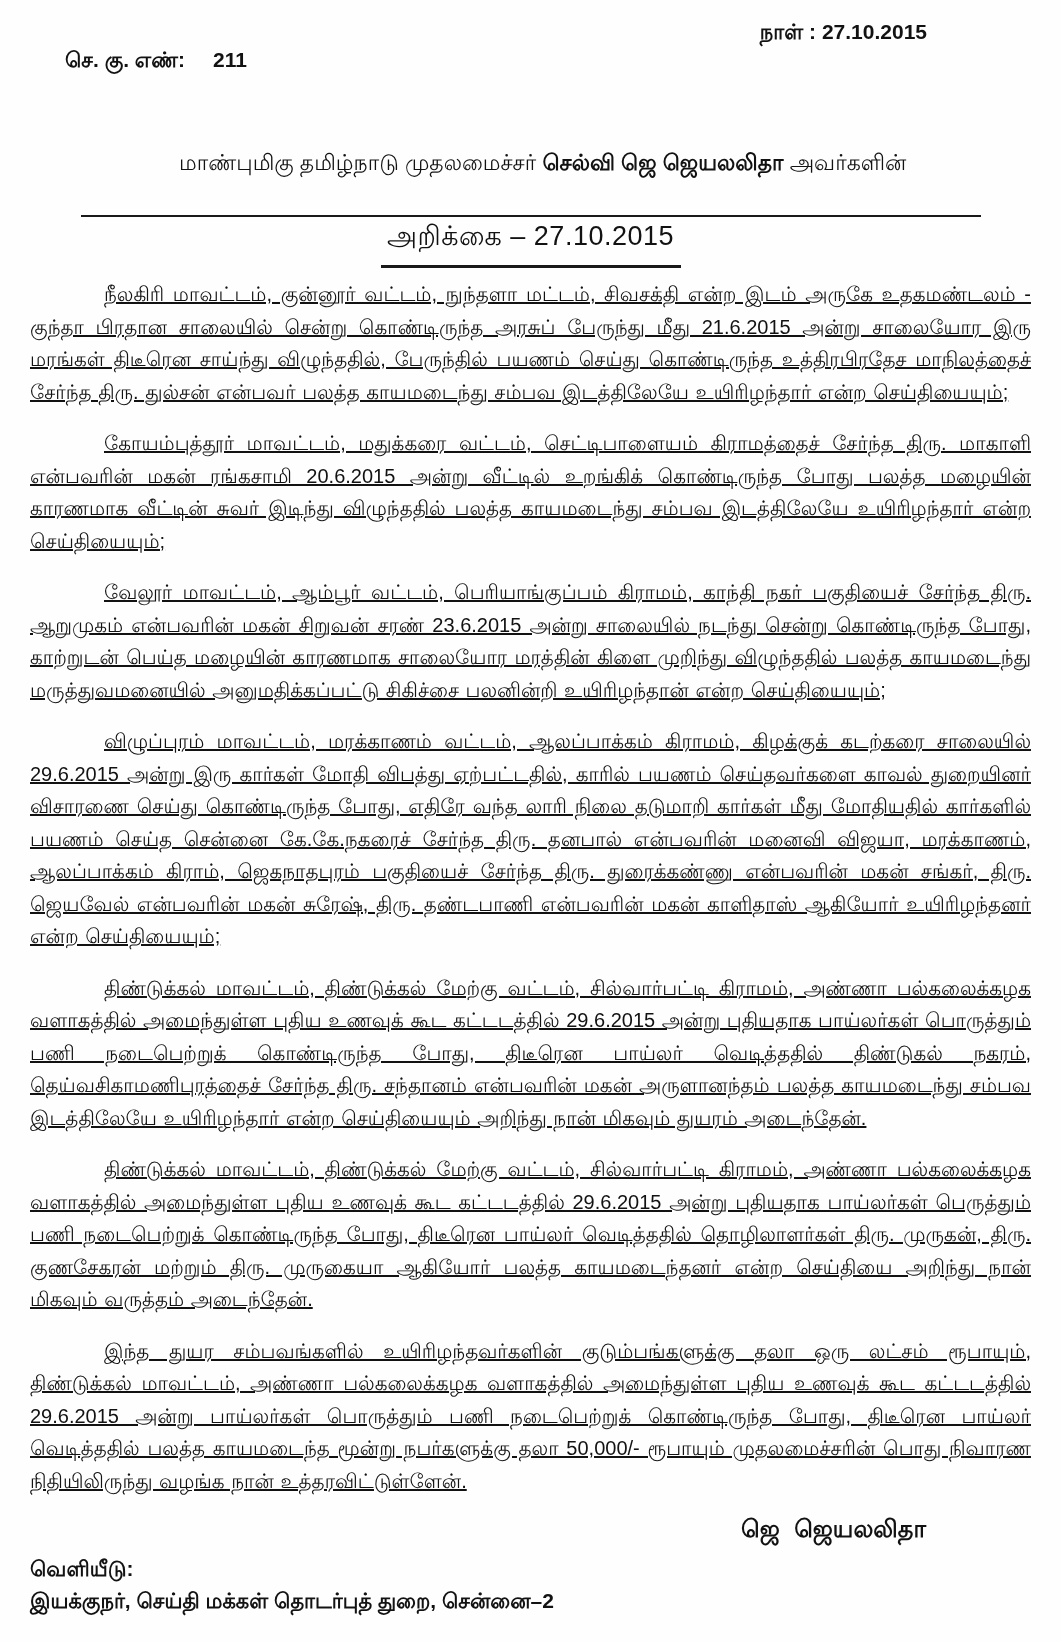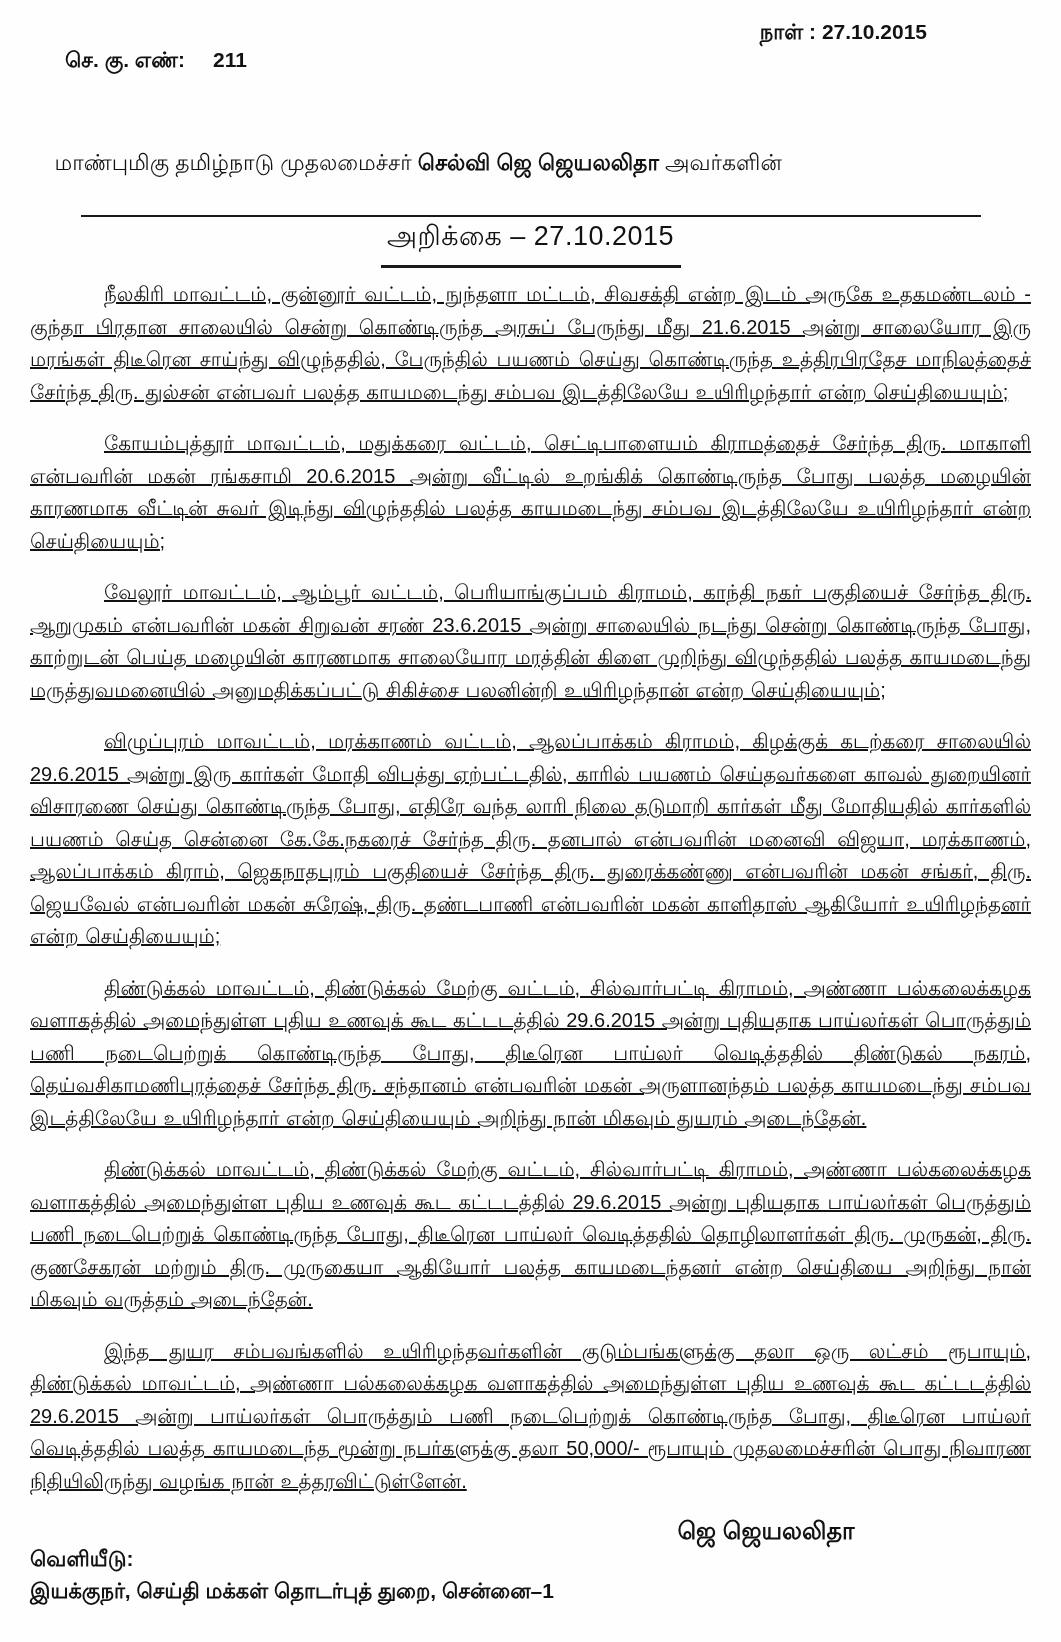--- a/index.html
+++ b/index.html
@@ -24,21 +24,21 @@
     justify-content: space-between;
     align-items: baseline;
     font-weight: bold;
     font-size: 21px;
     line-height: 28px;
   }
   .header-left { white-space: pre-wrap; }
   .ref-number { display: inline-block; margin-left: 28px; }
   .header-right { margin-right: 104px; }
   .title-line {
-    text-align: left;
+    text-align: center;
     margin-top: 16px;
     font-size: 22px;
     line-height: 30px;
     white-space: pre-wrap;
   }
   .title-name { font-weight: bold; }
   .rule-main {
     width: 900px;
     height: 0;
     border-top: 2px solid #191919;
@@ -63,31 +63,32 @@
     line-height: 32.5px;
     text-align: justify;
     text-indent: 74px;
     margin: 0 0 19px 0;
     word-spacing: 1px;
     text-decoration: underline;
   }
   .signature-block {
     width: 320px;
     margin: 2px 105px 10px auto;
-    text-align: center;
+    text-align: right;
+    font-family: Liberation Mono, monospace;
   }
   .signature-name {
     font-weight: bold;
     font-size: 24px;
     line-height: 30px;
   }
   .doc-footer {
     position: absolute;
     left: 30px;
-    bottom: 38px;
+    bottom: 28px;
     font-weight: bold;
     font-size: 21px;
     line-height: 27px;
   }
   .footer-issuer { margin-top: 5px; }
 </style>
 </head>
 <body>
 
 <div class="page">
@@ -117,16 +118,16 @@
     <p class="para">இந்த துயர சம்பவங்களில் உயிரிழந்தவர்களின் குடும்பங்களுக்கு தலா ஒரு லட்சம் ரூபாயும், திண்டுக்கல் மாவட்டம், அண்ணா பல்கலைக்கழக வளாகத்தில் அமைந்துள்ள புதிய உணவுக் கூட கட்டடத்தில் 29.6.2015 அன்று பாய்லர்கள் பொருத்தும் பணி நடைபெற்றுக் கொண்டிருந்த போது, திடீரென பாய்லர் வெடித்ததில் பலத்த காயமடைந்த மூன்று நபர்களுக்கு தலா 50,000/- ரூபாயும் முதலமைச்சரின் பொது நிவாரண நிதியிலிருந்து வழங்க நான் உத்தரவிட்டுள்ளேன்.</p>
   </div>
 
   <div class="signature-block">
     <div class="signature-name">ஜெ ஜெயலலிதா</div>
 
   </div>
 
   <div class="doc-footer">
     <div>வெளியீடு:</div>
-    <div class="footer-issuer">இயக்குநர், செய்தி  மக்கள் தொடர்புத் துறை, சென்னை–1</div>
+    <div class="footer-issuer">இயக்குநர், செய்தி  மக்கள் தொடர்புத் துறை, சென்னை–2</div>
   </div>
 
 </div>
 
 </body></html>

